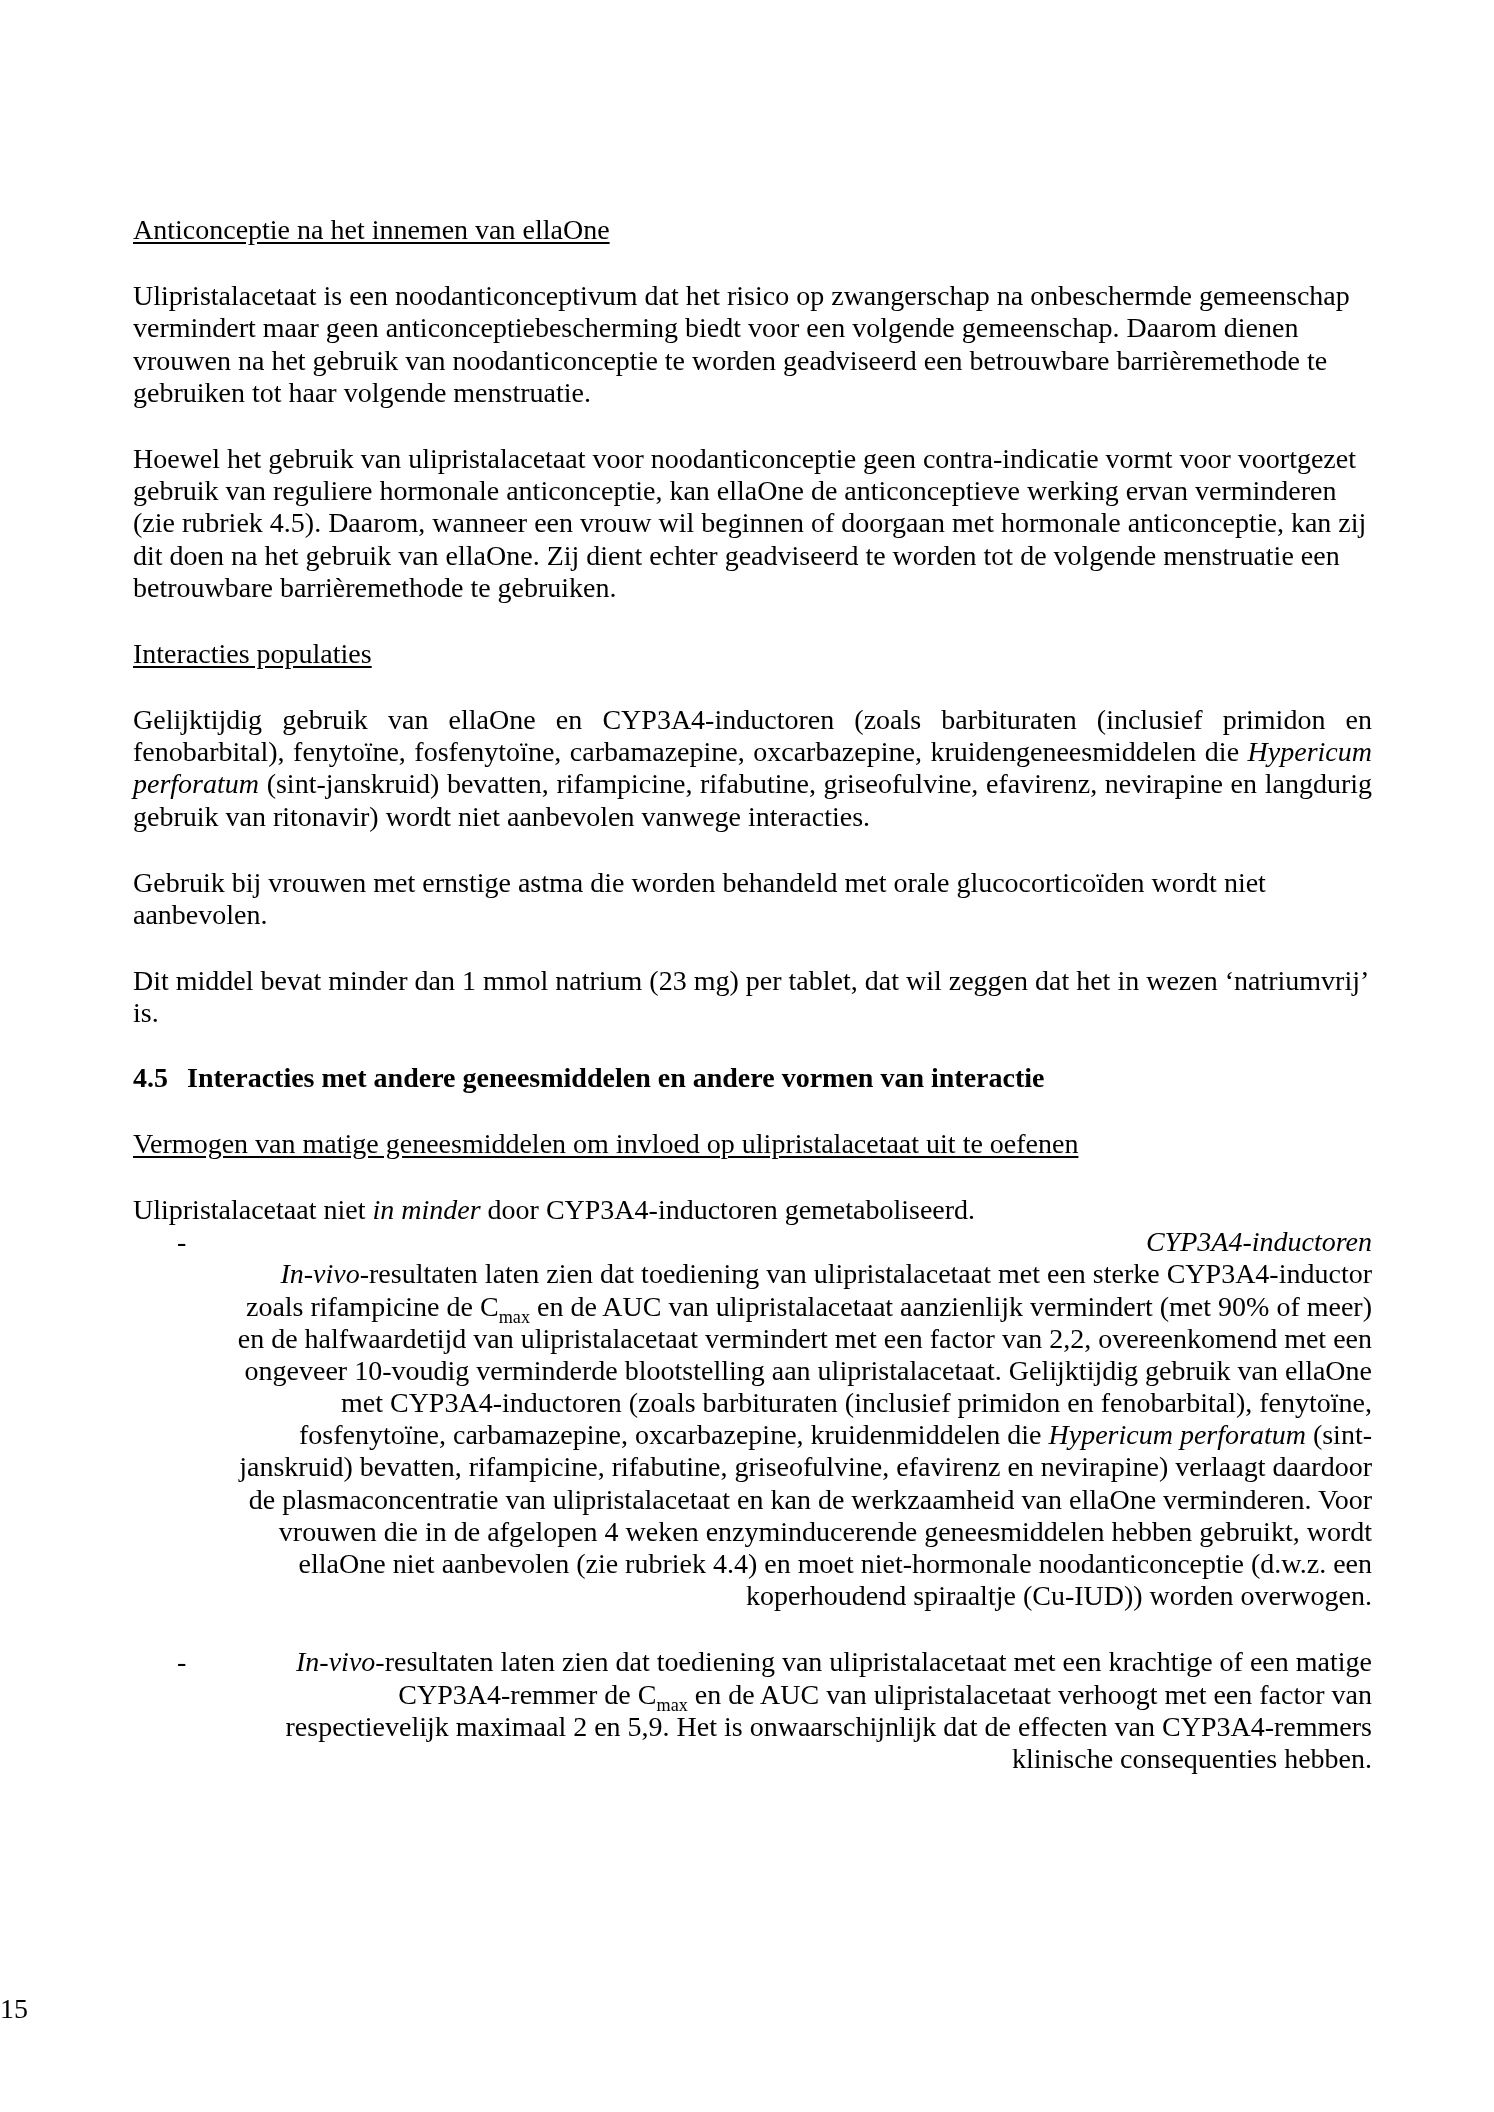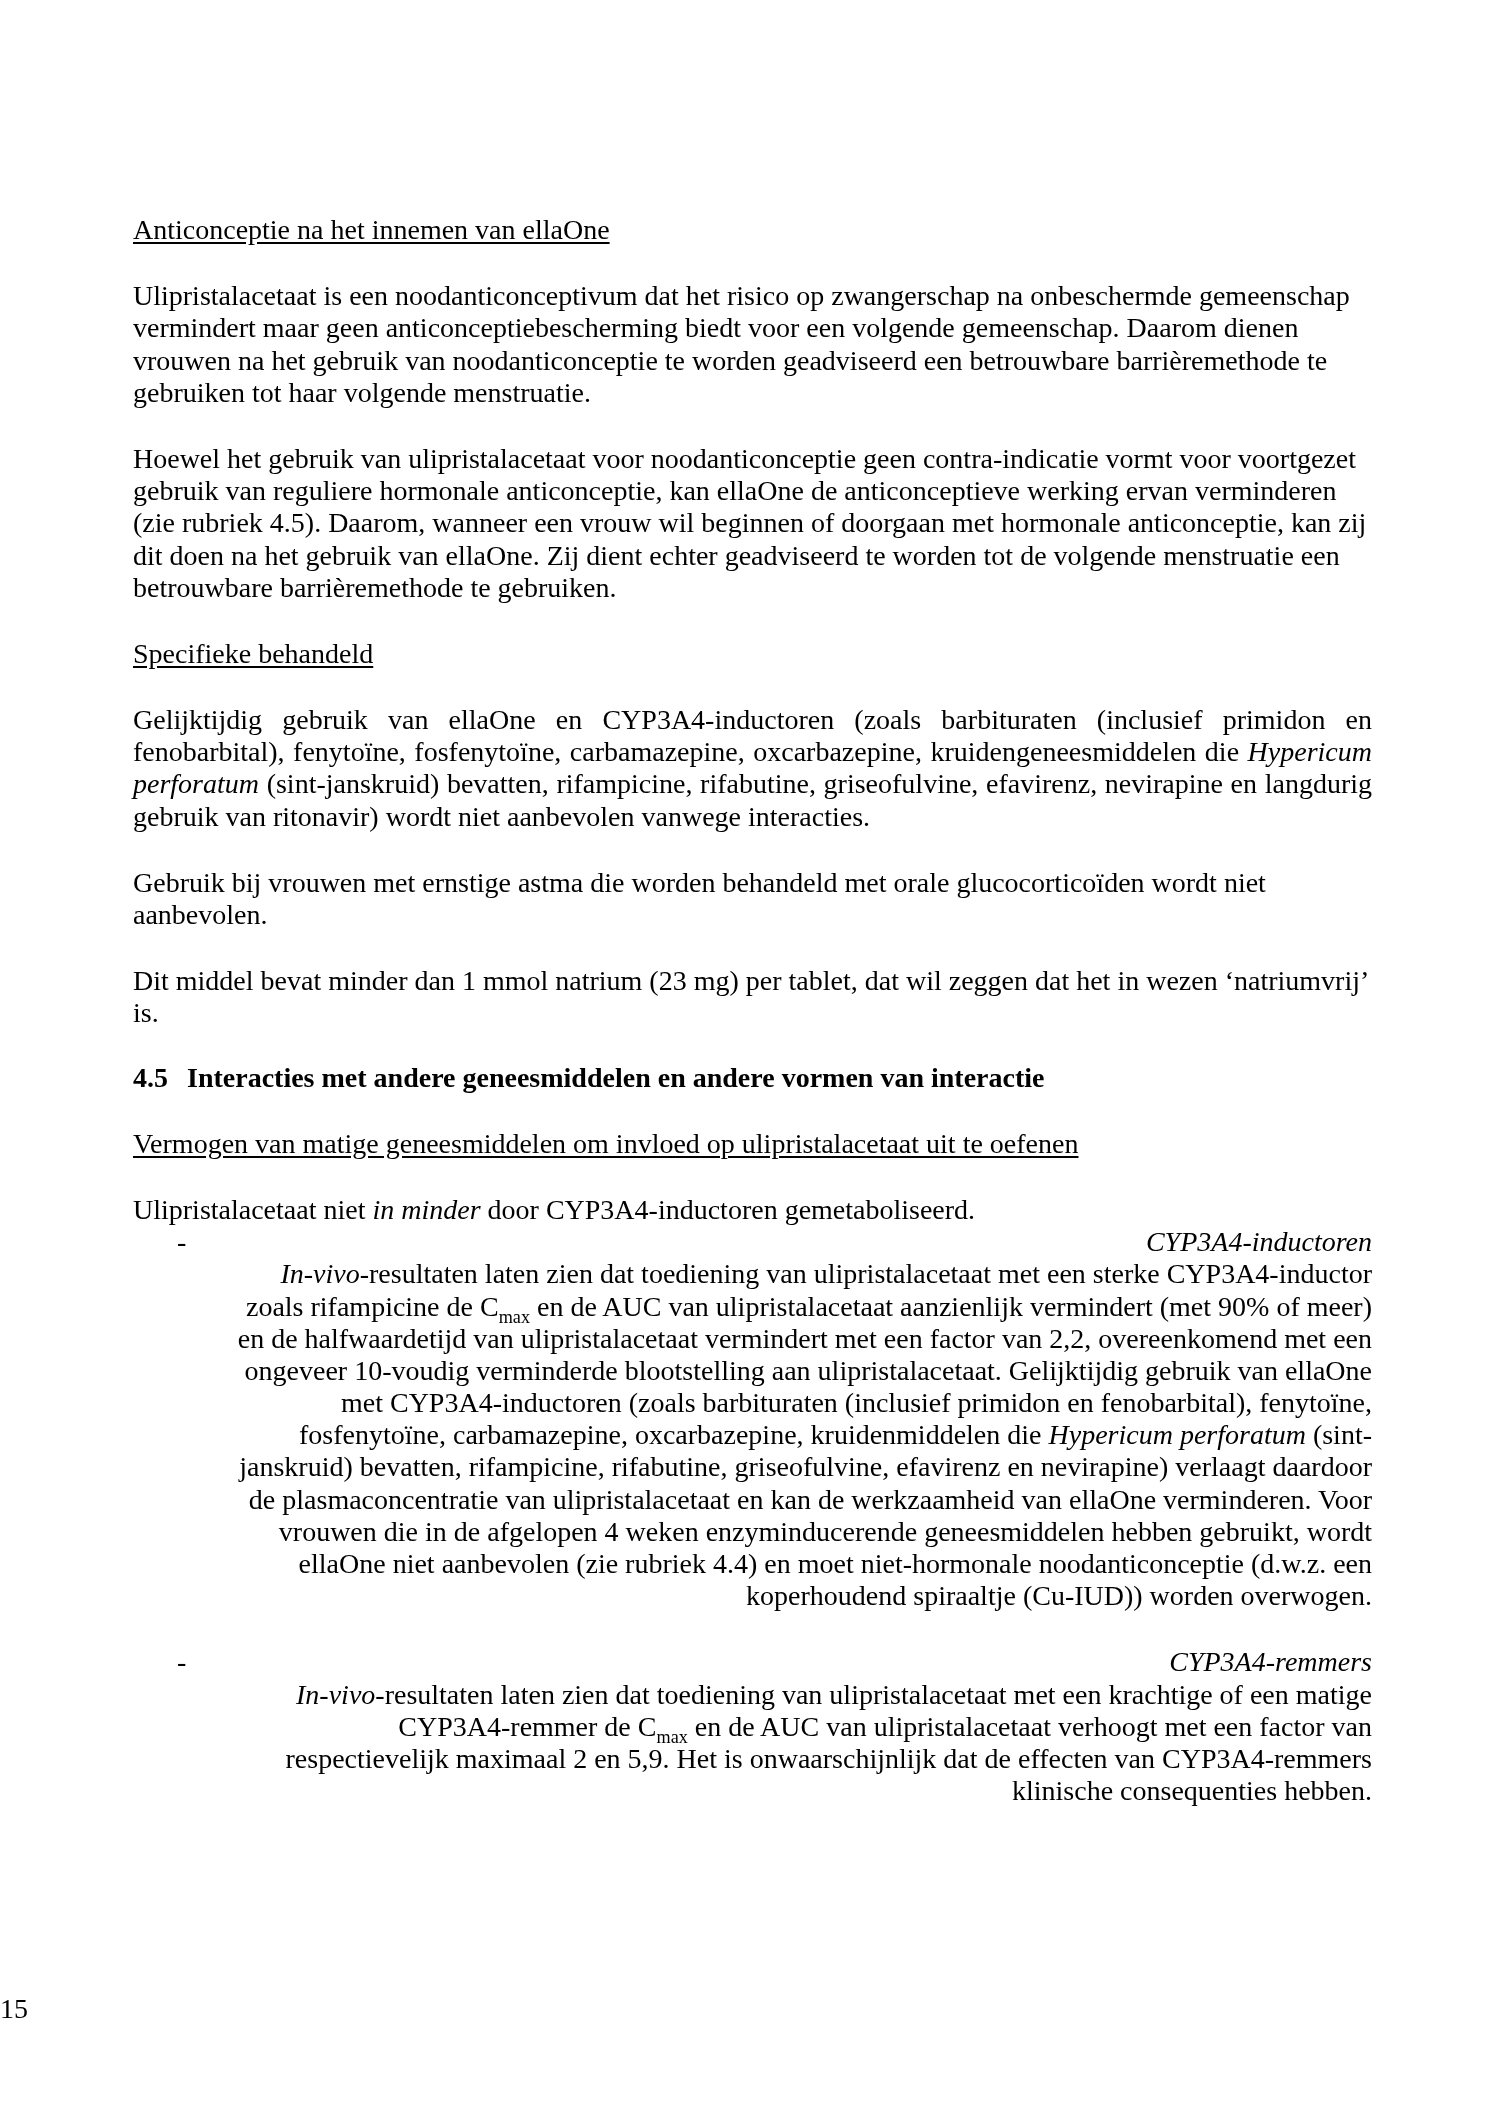--- a/index.html
+++ b/index.html
@@ -41,32 +41,31 @@
   }
 </style>
 </head>
 <body>
 
 <div class="page">
   <div>
       <div class="h-underline"><span>Anticonceptie na het innemen van ellaOne</span></div>
       <p class="para"><span>Ulipristalacetaat is een noodanticonceptivum dat het risico op zwangerschap na onbeschermde gemeenschap vermindert maar geen anticonceptiebescherming biedt voor een volgende gemeenschap. Daarom dienen vrouwen na het gebruik van noodanticonceptie te worden geadviseerd een betrouwbare barrièremethode te gebruiken tot haar volgende menstruatie.</span></p>
       <p class="para"><span>Hoewel het gebruik van ulipristalacetaat voor noodanticonceptie geen contra-indicatie vormt voor voortgezet gebruik van reguliere hormonale anticonceptie, kan ellaOne de anticonceptieve werking ervan verminderen (zie rubriek 4.5). Daarom, wanneer een vrouw wil beginnen of doorgaan met hormonale anticonceptie, kan zij dit doen na het gebruik van ellaOne. Zij dient echter geadviseerd te worden tot de volgende menstruatie een betrouwbare barrièremethode te gebruiken.</span></p>
-      <div class="h-underline"><span>Specifieke behandeld</span></div>
+      <div class="h-underline"><span>Interacties populaties</span></div>
       <p class="para justify"><span>Gelijktijdig gebruik van ellaOne en CYP3A4-inductoren (zoals barbituraten (inclusief primidon en fenobarbital), fenytoïne, fosfenytoïne, carbamazepine, oxcarbazepine, kruidengeneesmiddelen die </span><span class="i">Hypericum perforatum</span><span> (sint-janskruid) bevatten, rifampicine, rifabutine, griseofulvine, efavirenz, nevirapine en langdurig gebruik van ritonavir) wordt niet aanbevolen vanwege interacties.</span></p>
       <p class="para"><span>Gebruik bij vrouwen met ernstige astma die worden behandeld met orale glucocorticoïden wordt niet aanbevolen.</span></p>
       <p class="para"><span>Dit middel bevat minder dan 1 mmol natrium (23 mg) per tablet, dat wil zeggen dat het in wezen ‘natriumvrij’ is.</span></p>
       <div class="sect"><span class="sect-num">4.5</span><span>Interacties met andere geneesmiddelen en andere vormen van interactie</span></div>
       <div class="h-underline"><span>Vermogen van matige geneesmiddelen om invloed op ulipristalacetaat uit te oefenen</span></div>
       <p class="para"><span>Ulipristalacetaat niet </span><span class="i">in minder</span><span> door CYP3A4-inductoren gemetaboliseerd.</span></p>
       <div class="li tight">
         <span class="dash">-</span>
         <div class="li-title"><span class="i">CYP3A4-inductoren</span></div>
         <div class="li-body"><span class="i">In-vivo</span><span>-resultaten laten zien dat toediening van ulipristalacetaat met een sterke CYP3A4-inductor zoals rifampicine de C</span><span class="sub">max</span><span> en de AUC van ulipristalacetaat aanzienlijk vermindert (met 90% of meer) en de halfwaardetijd van ulipristalacetaat vermindert met een factor van 2,2, overeenkomend met een ongeveer 10-voudig verminderde blootstelling aan ulipristalacetaat. Gelijktijdig gebruik van ellaOne met CYP3A4-inductoren (zoals barbituraten (inclusief primidon en fenobarbital), fenytoïne, fosfenytoïne, carbamazepine, oxcarbazepine, kruidenmiddelen die </span><span class="i">Hypericum perforatum</span><span> (sint-janskruid) bevatten, rifampicine, rifabutine, griseofulvine, efavirenz en nevirapine) verlaagt daardoor de plasmaconcentratie van ulipristalacetaat en kan de werkzaamheid van ellaOne verminderen. Voor vrouwen die in de afgelopen 4 weken enzyminducerende geneesmiddelen hebben gebruikt, wordt ellaOne niet aanbevolen (zie rubriek 4.4) en moet niet-hormonale noodanticonceptie (d.w.z. een koperhoudend spiraaltje (Cu-IUD)) worden overwogen.</span></div>
       </div>
       <div class="li">
         <span class="dash">-</span>
-        <div class="li-title"><span class="i">CYP3A4-remmers</span></div>
         <div class="li-body"><span class="i">In-vivo</span><span>-resultaten laten zien dat toediening van ulipristalacetaat met een krachtige of een matige CYP3A4-remmer de C</span><span class="sub">max</span><span> en de AUC van ulipristalacetaat verhoogt met een factor van respectievelijk maximaal 2 en 5,9. Het is onwaarschijnlijk dat de effecten van CYP3A4-remmers klinische consequenties hebben.</span></div>
       </div>
     </div>
   <div class="pagenum">15</div>
 </div>
 
 </body></html>

